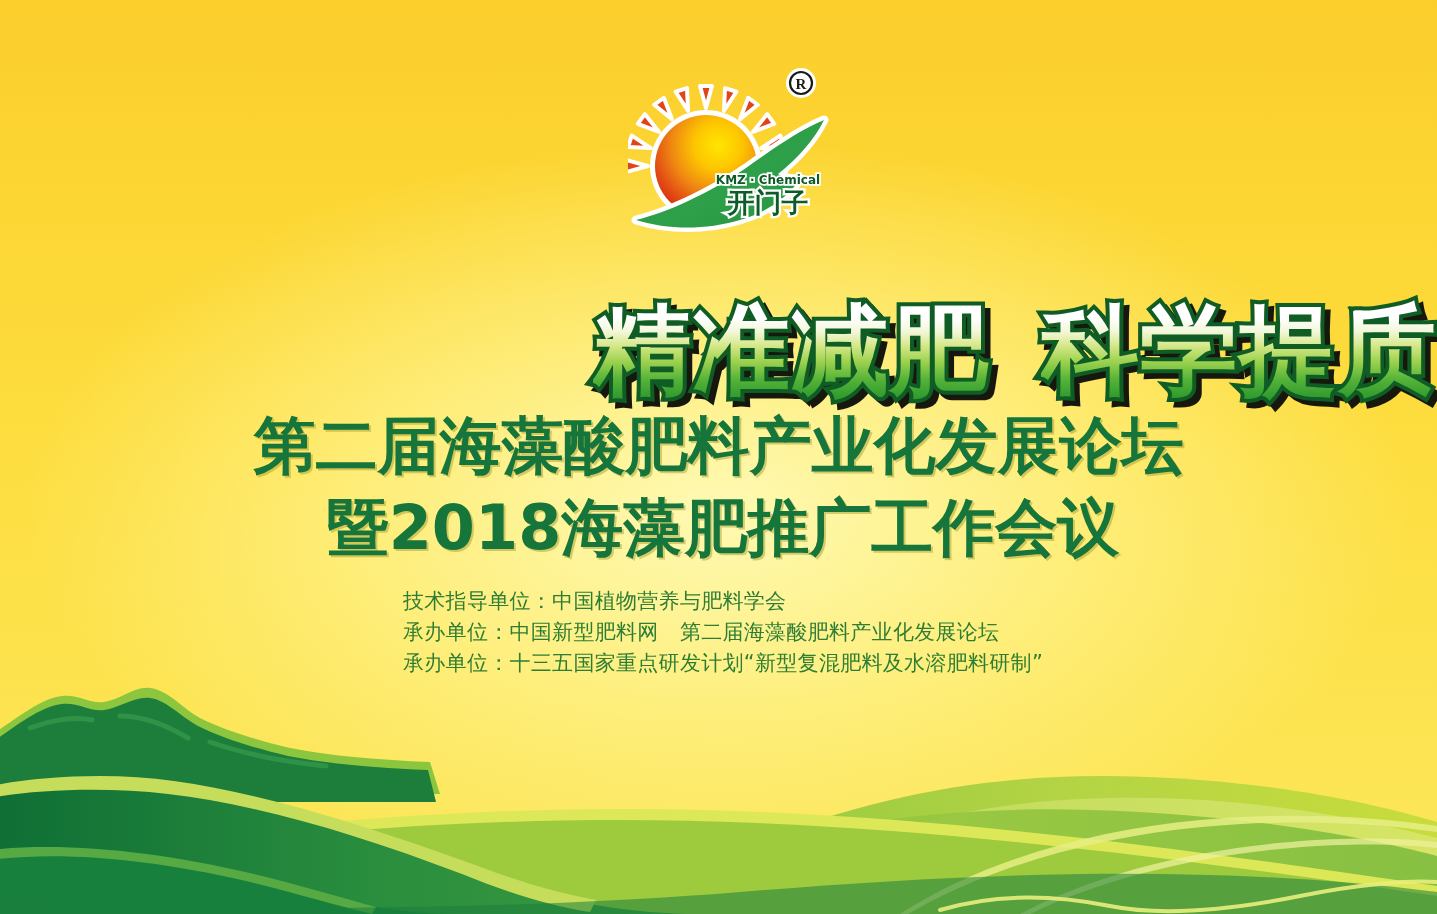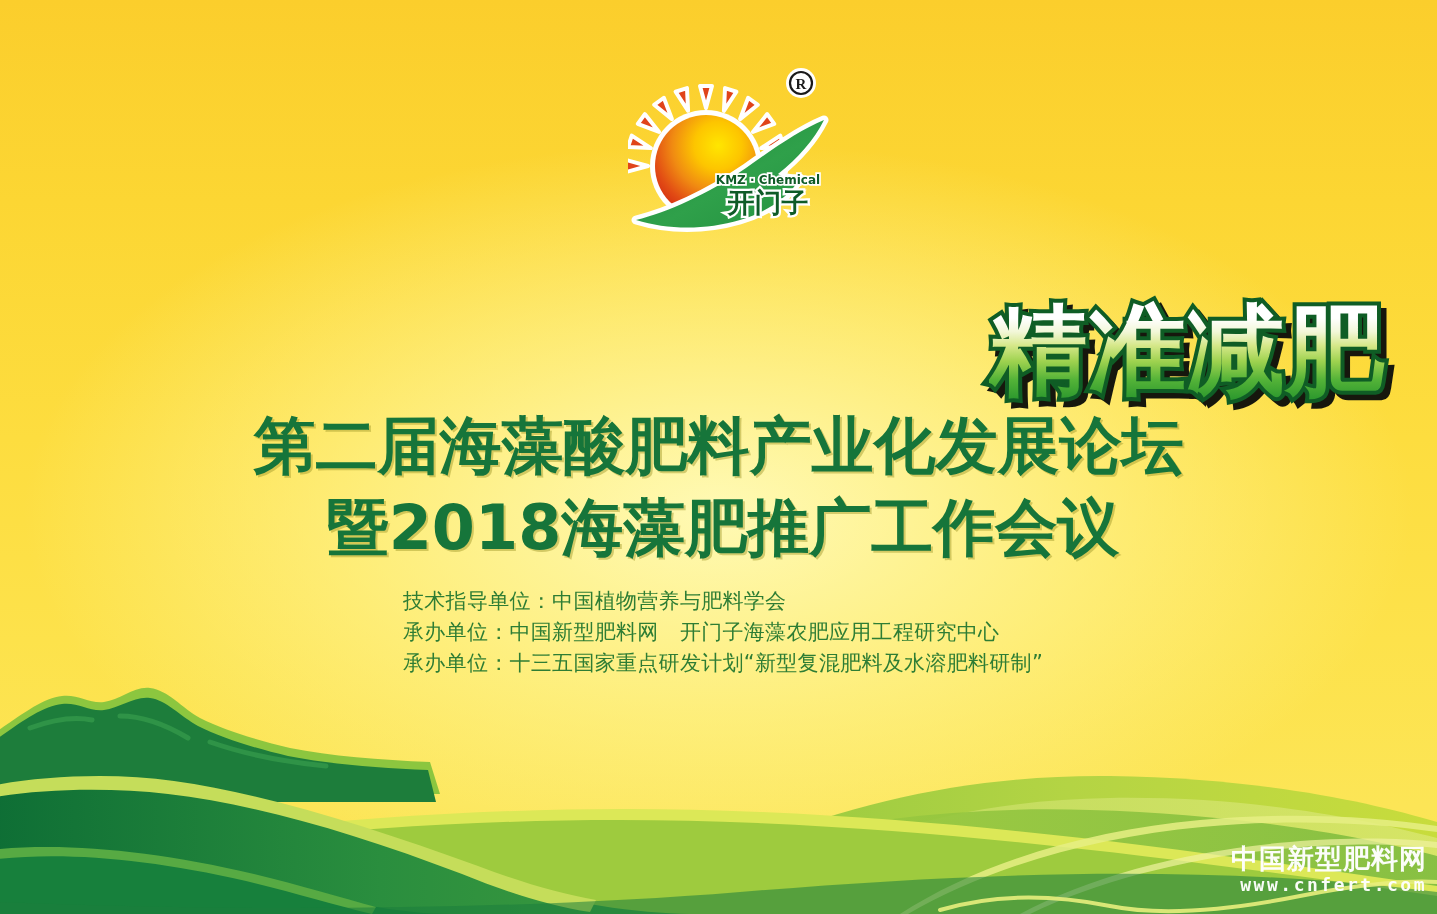--- a/index.html
+++ b/index.html
@@ -256,29 +256,33 @@
         <text x="140" y="150" text-anchor="middle" font-family="'DejaVu Sans','Liberation Sans',sans-serif" font-size="27" font-weight="700" fill="#0E5B27" stroke="#FFFFFF" stroke-width="4.5" paint-order="stroke">开门子</text>
       </g>
     </svg>
   </div>
 
   <div class="headline">
     <span class="hl-inner">
       <span class="hl-shadow">精准减肥</span>
       <span class="hl-outline">精准减肥</span>
       <span class="hl-fill">精准减肥</span>
-    </span><span class="hl-gap"></span>
+    </span><span class="hl-gap"></span><span class="hl-inner">
+      <span class="hl-shadow">科学提质</span>
+      <span class="hl-outline">科学提质</span>
+      <span class="hl-fill">科学提质</span>
+    </span>
   </div>
 
   <div class="subtitle1">第二届海藻酸肥料产业化发展论坛</div>
   <div class="subtitle2">暨2018海藻肥推广工作会议</div>
 
   <div class="info">
     <div class="info-line">技术指导单位：中国植物营养与肥料学会</div>
-    <div class="info-line">承办单位：中国新型肥料网　开门子海藻农肥应用工程研究中心</div>
+    <div class="info-line">承办单位：中国新型肥料网　第二届海藻酸肥料产业化发展论坛</div>
     <div class="info-line">承办单位：十三五国家重点研发计划“新型复混肥料及水溶肥料研制”</div>
   </div>
 
   <svg class="scenery" viewBox="0 0 1437 290" preserveAspectRatio="none">
     <defs>
       <linearGradient id="hillDark" x1="0%" y1="0%" x2="100%" y2="0%">
         <stop offset="0%" stop-color="#0E6E35"></stop>
         <stop offset="55%" stop-color="#2A8E3E"></stop>
         <stop offset="100%" stop-color="#3E9B3E"></stop>
       </linearGradient>
@@ -348,18 +352,14 @@
     <path d="M900 290 C 980 238, 1090 206, 1200 196 C 1290 188, 1370 192, 1437 202
                                         L1437 208 C 1368 198, 1290 195, 1202 203 C 1094 213, 986 244, 908 290 Z" fill="#E6EE84" opacity="0.85"></path>
     <path d="M1020 290 C 1090 252, 1190 226, 1290 218 C 1350 213, 1400 214, 1437 218
                                         L1437 224 C 1399 220, 1350 219, 1292 224 C 1194 232, 1098 257, 1030 290 Z" fill="#EFF2A0" opacity="0.7"></path>
 
     <path d="M0 290 L1437 290 L1437 268 C 1200 238, 960 250, 740 268 C 520 286, 240 288, 0 278 Z" fill="#1C7E3C" opacity="0.55"></path>
 
     <path d="M940 286 C 1000 268, 1060 272, 1110 282 C 1160 292, 1230 286, 1300 272 C 1360 260, 1410 256, 1437 258" stroke="#E8EE7C" stroke-width="4" fill="none" stroke-linecap="round" opacity="0.9"></path>
   </svg>
 
-  <div class="watermark">
-    <div class="wm-cn">中国新型肥料网</div>
-    <div class="wm-url">www.cnfert.com</div>
-  </div>
 
 </div>
 
 </body></html>

